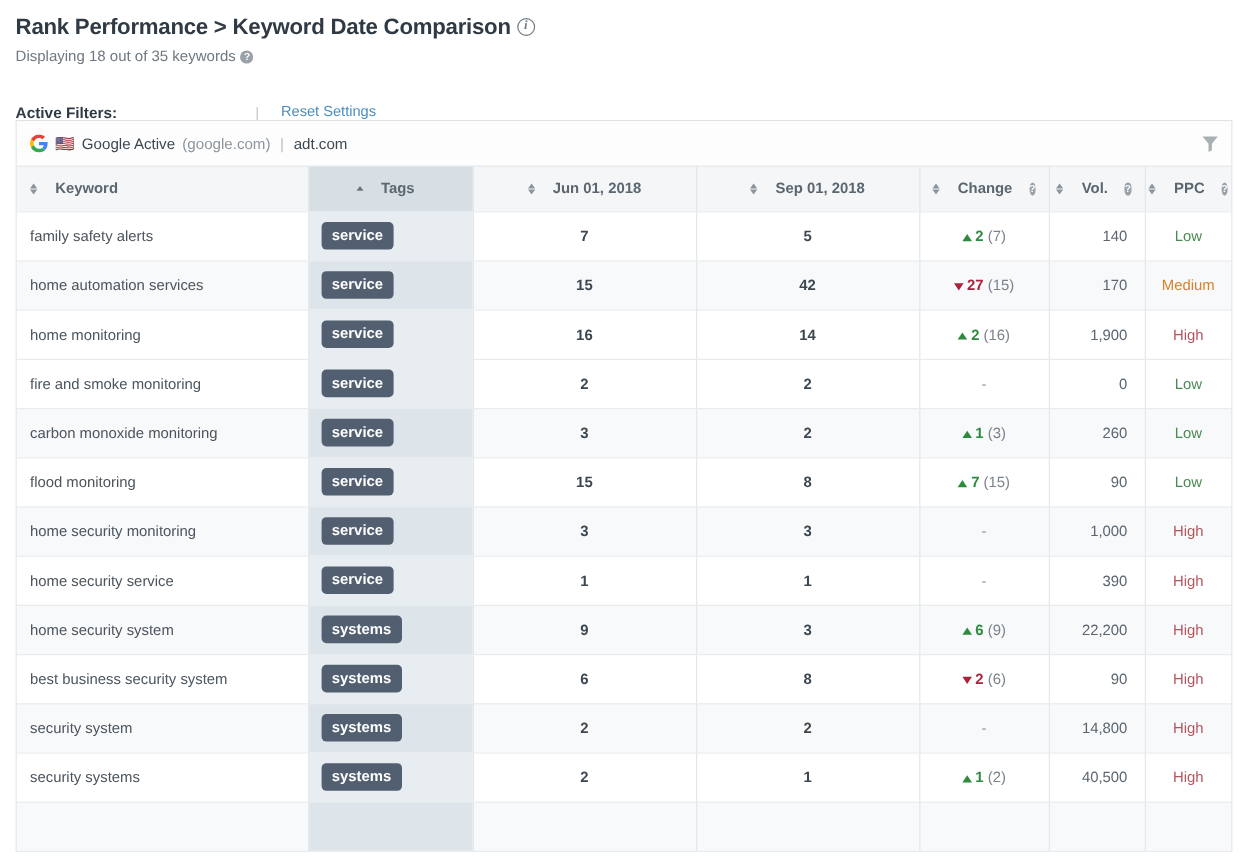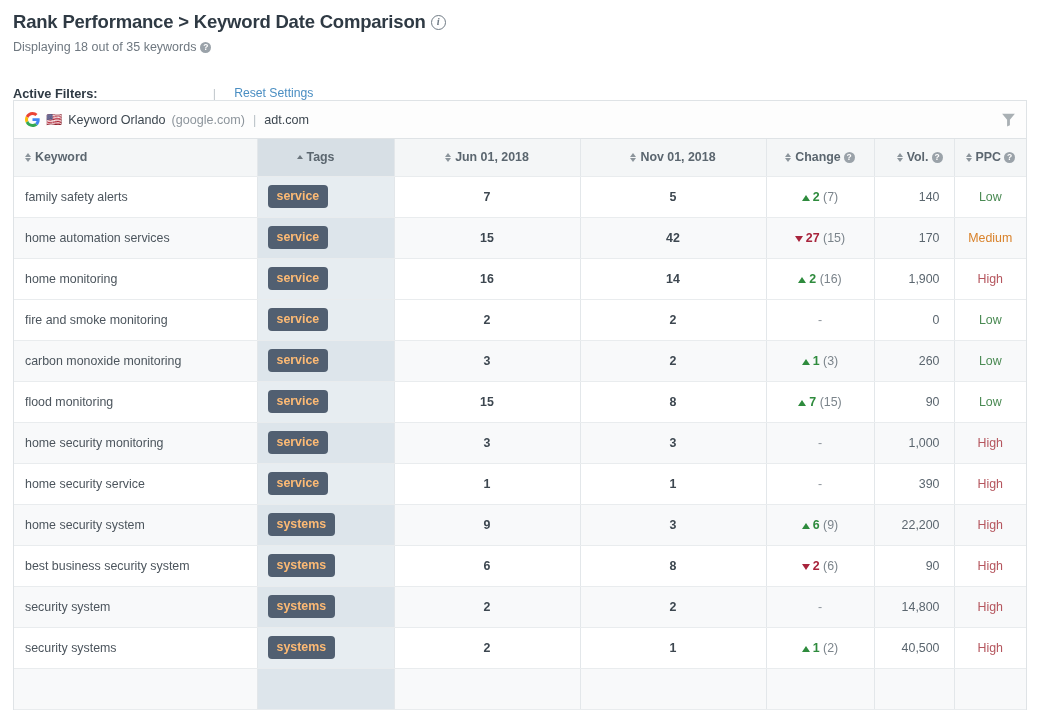--- a/index.html
+++ b/index.html
@@ -72,21 +72,21 @@
     font-size: 12.4px;
   }
   table.kw th:last-child, table.kw td:last-child { border-right: none; }
 
   thead th {
     background: #f4f6f7; height: 37px; padding: 0 11px;
     color: #5b666f; font-size: 12.3px; font-weight: bold;
     border-bottom: 1px solid #dfe3e6; white-space: nowrap;
   }
   thead th.sorted-col { background: #d7dfe5; padding-left: 39px; }
-  .th-in { display: flex; align-items: center; gap: 3px; }
+  .th-in { display: flex; align-items: center; gap: 14px; }
   .th-in.center { justify-content: center; }
   .th-in.right { justify-content: flex-end; }
 
   .caret-both {
     display: inline-block; width: 7px; height: 11px; position: relative; flex: 0 0 auto;
   }
   .caret-both::before, .caret-both::after {
     content: ""; position: absolute; left: 0;
     border-left: 3.5px solid transparent; border-right: 3.5px solid transparent;
   }
@@ -103,21 +103,21 @@
 
   tbody td { height: 41px; padding: 0 11px; color: #4c555d; }
   tbody tr.odd td { background: #ffffff; }
   tbody tr.even td { background: #f8f9fa; }
   tbody tr.odd td.tagcell { background: #e7edf1; }
   tbody tr.even td.tagcell { background: #dde5eb; }
 
   td.kwcell { color: #4c555d; font-size: 12.5px; }
   td.tagcell { padding: 0 0 0 10px; }
   .tag-badge {
-    display: inline-block; background: #515f71; color: #fdba74;
+    display: inline-block; background: #515f71; color: #ffffff;
     font-size: 12.4px; font-weight: bold; border-radius: 4px;
     padding: 5px 9px 6px; line-height: 1;
   }
   td.rankcell { text-align: center; font-weight: bold; color: #3d4750; font-size: 12.8px; }
   td.changecell { text-align: center; color: #6f7880; font-size: 12.4px; }
   td.volcell { text-align: right; color: #5b666f; font-size: 12.5px; padding-right: 14px; }
   td.ppccell { text-align: center; font-size: 12.5px; }
 
   .chg-up { color: #2e8b3d; font-weight: bold; }
   .chg-down { color: #a8243c; font-weight: bold; }
@@ -160,21 +160,21 @@
 
     <div class="panel-bar">
       <div class="engine-id">
         <svg class="g-logo" viewBox="0 0 48 48">
           <path fill="#EA4335" d="M24 9.5c3.54 0 6.71 1.22 9.21 3.6l6.85-6.85C35.9 2.38 30.47 0 24 0 14.62 0 6.51 5.38 2.56 13.22l7.98 6.19C12.43 13.72 17.74 9.5 24 9.5z"></path>
           <path fill="#4285F4" d="M46.98 24.55c0-1.57-.15-3.09-.38-4.55H24v9.02h12.94c-.58 2.96-2.26 5.48-4.78 7.18l7.73 6c4.51-4.18 7.09-10.36 7.09-17.65z"></path>
           <path fill="#FBBC05" d="M10.53 28.59c-.48-1.45-.76-2.99-.76-4.59s.27-3.14.76-4.59l-7.98-6.19C.92 16.46 0 20.12 0 24c0 3.88.92 7.54 2.56 10.78l7.97-6.19z"></path>
           <path fill="#34A853" d="M24 48c6.48 0 11.93-2.13 15.89-5.81l-7.73-6c-2.15 1.45-4.92 2.3-8.16 2.3-6.26 0-11.57-4.22-13.47-9.91l-7.98 6.19C6.51 42.62 14.62 48 24 48z"></path>
         </svg>
         <span class="flag">🇺🇸</span>
-        <span>Keyword Orlando</span>
+        <span>Google Active</span>
         <span class="dom-muted">(google.com)</span>
         <span class="pipe">|</span>
         <span>adt.com</span>
       </div>
       <div class="spacer"></div>
       <svg class="filter-icon" viewBox="0 0 24 24">
         <path fill="#8a9399" d="M3 4h18l-7 8.5V20l-4 2v-9.5L3 4z"></path>
       </svg>
     </div>
 
@@ -204,21 +204,21 @@
           </th>
           <th>
             <span class="th-in center">
                 <span class="caret-both"></span>
             <span>Jun 01, 2018</span>
               </span>
           </th>
           <th>
             <span class="th-in center">
                 <span class="caret-both"></span>
-            <span>Nov 01, 2018</span>
+            <span>Sep 01, 2018</span>
               </span>
           </th>
           <th>
             <span class="th-in center">
                 <span class="caret-both"></span>
             <span>Change</span>
             <span class="help-dot">?</span>
               </span>
           </th>
           <th>

